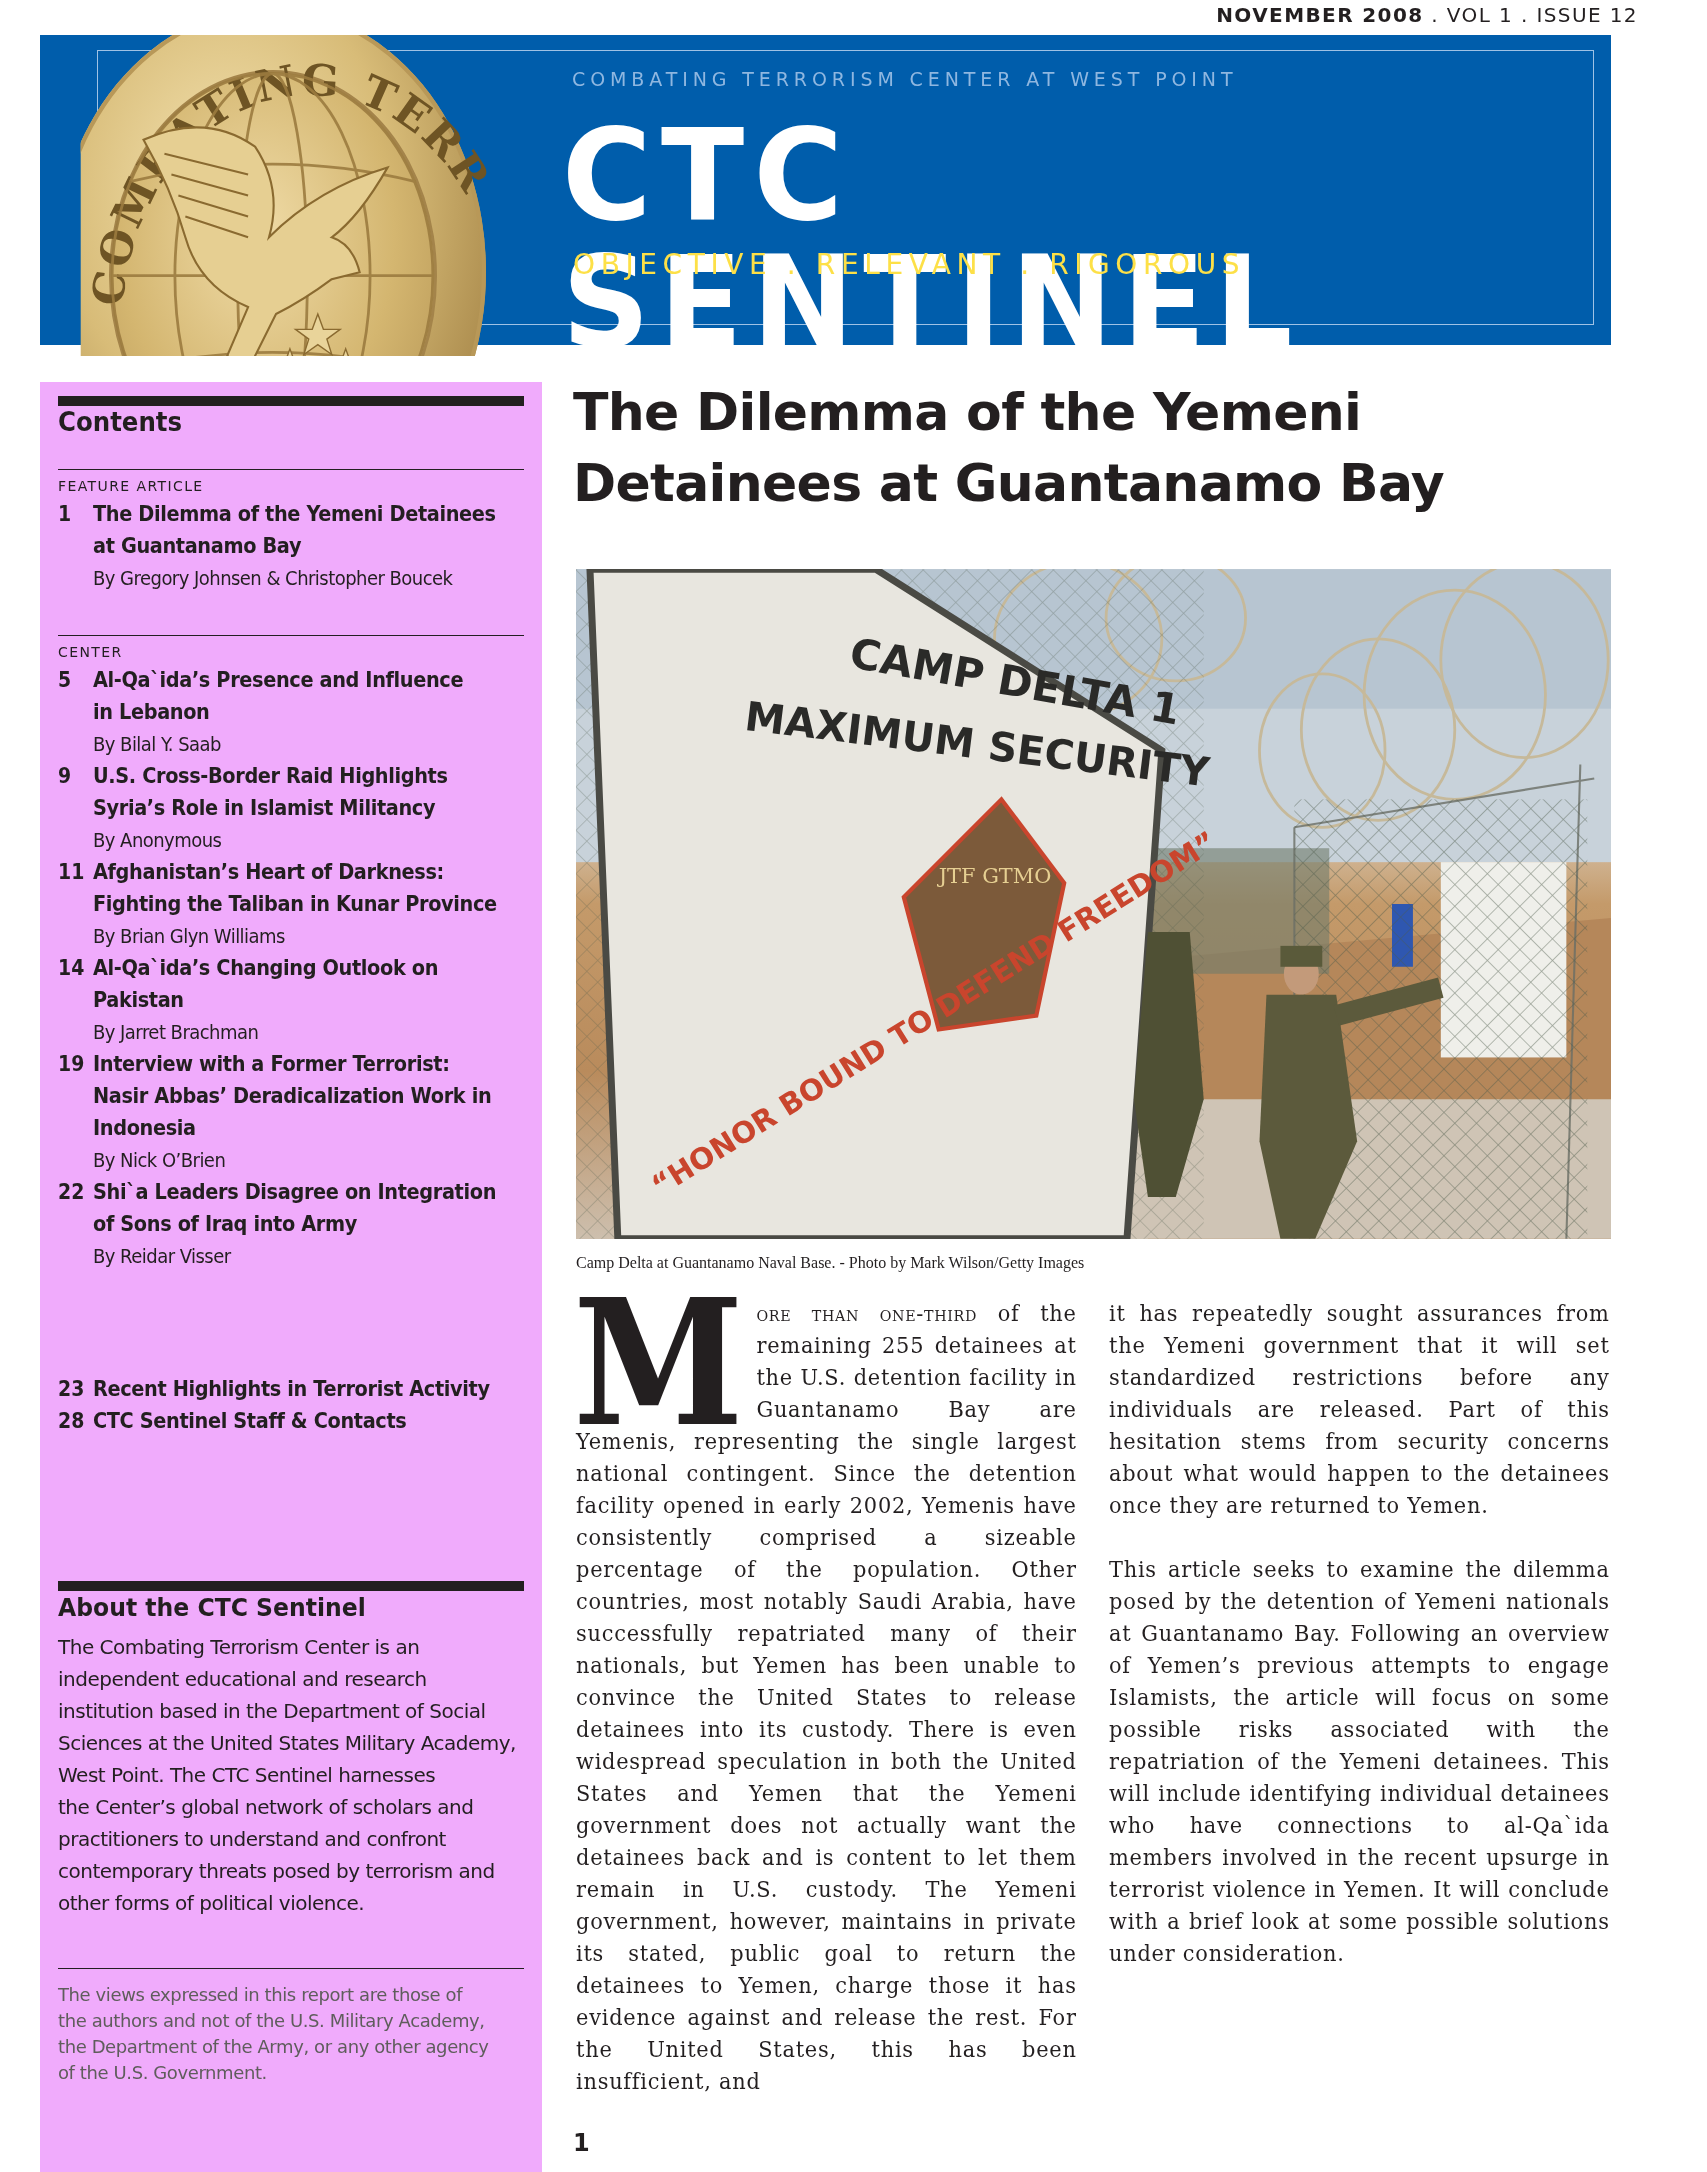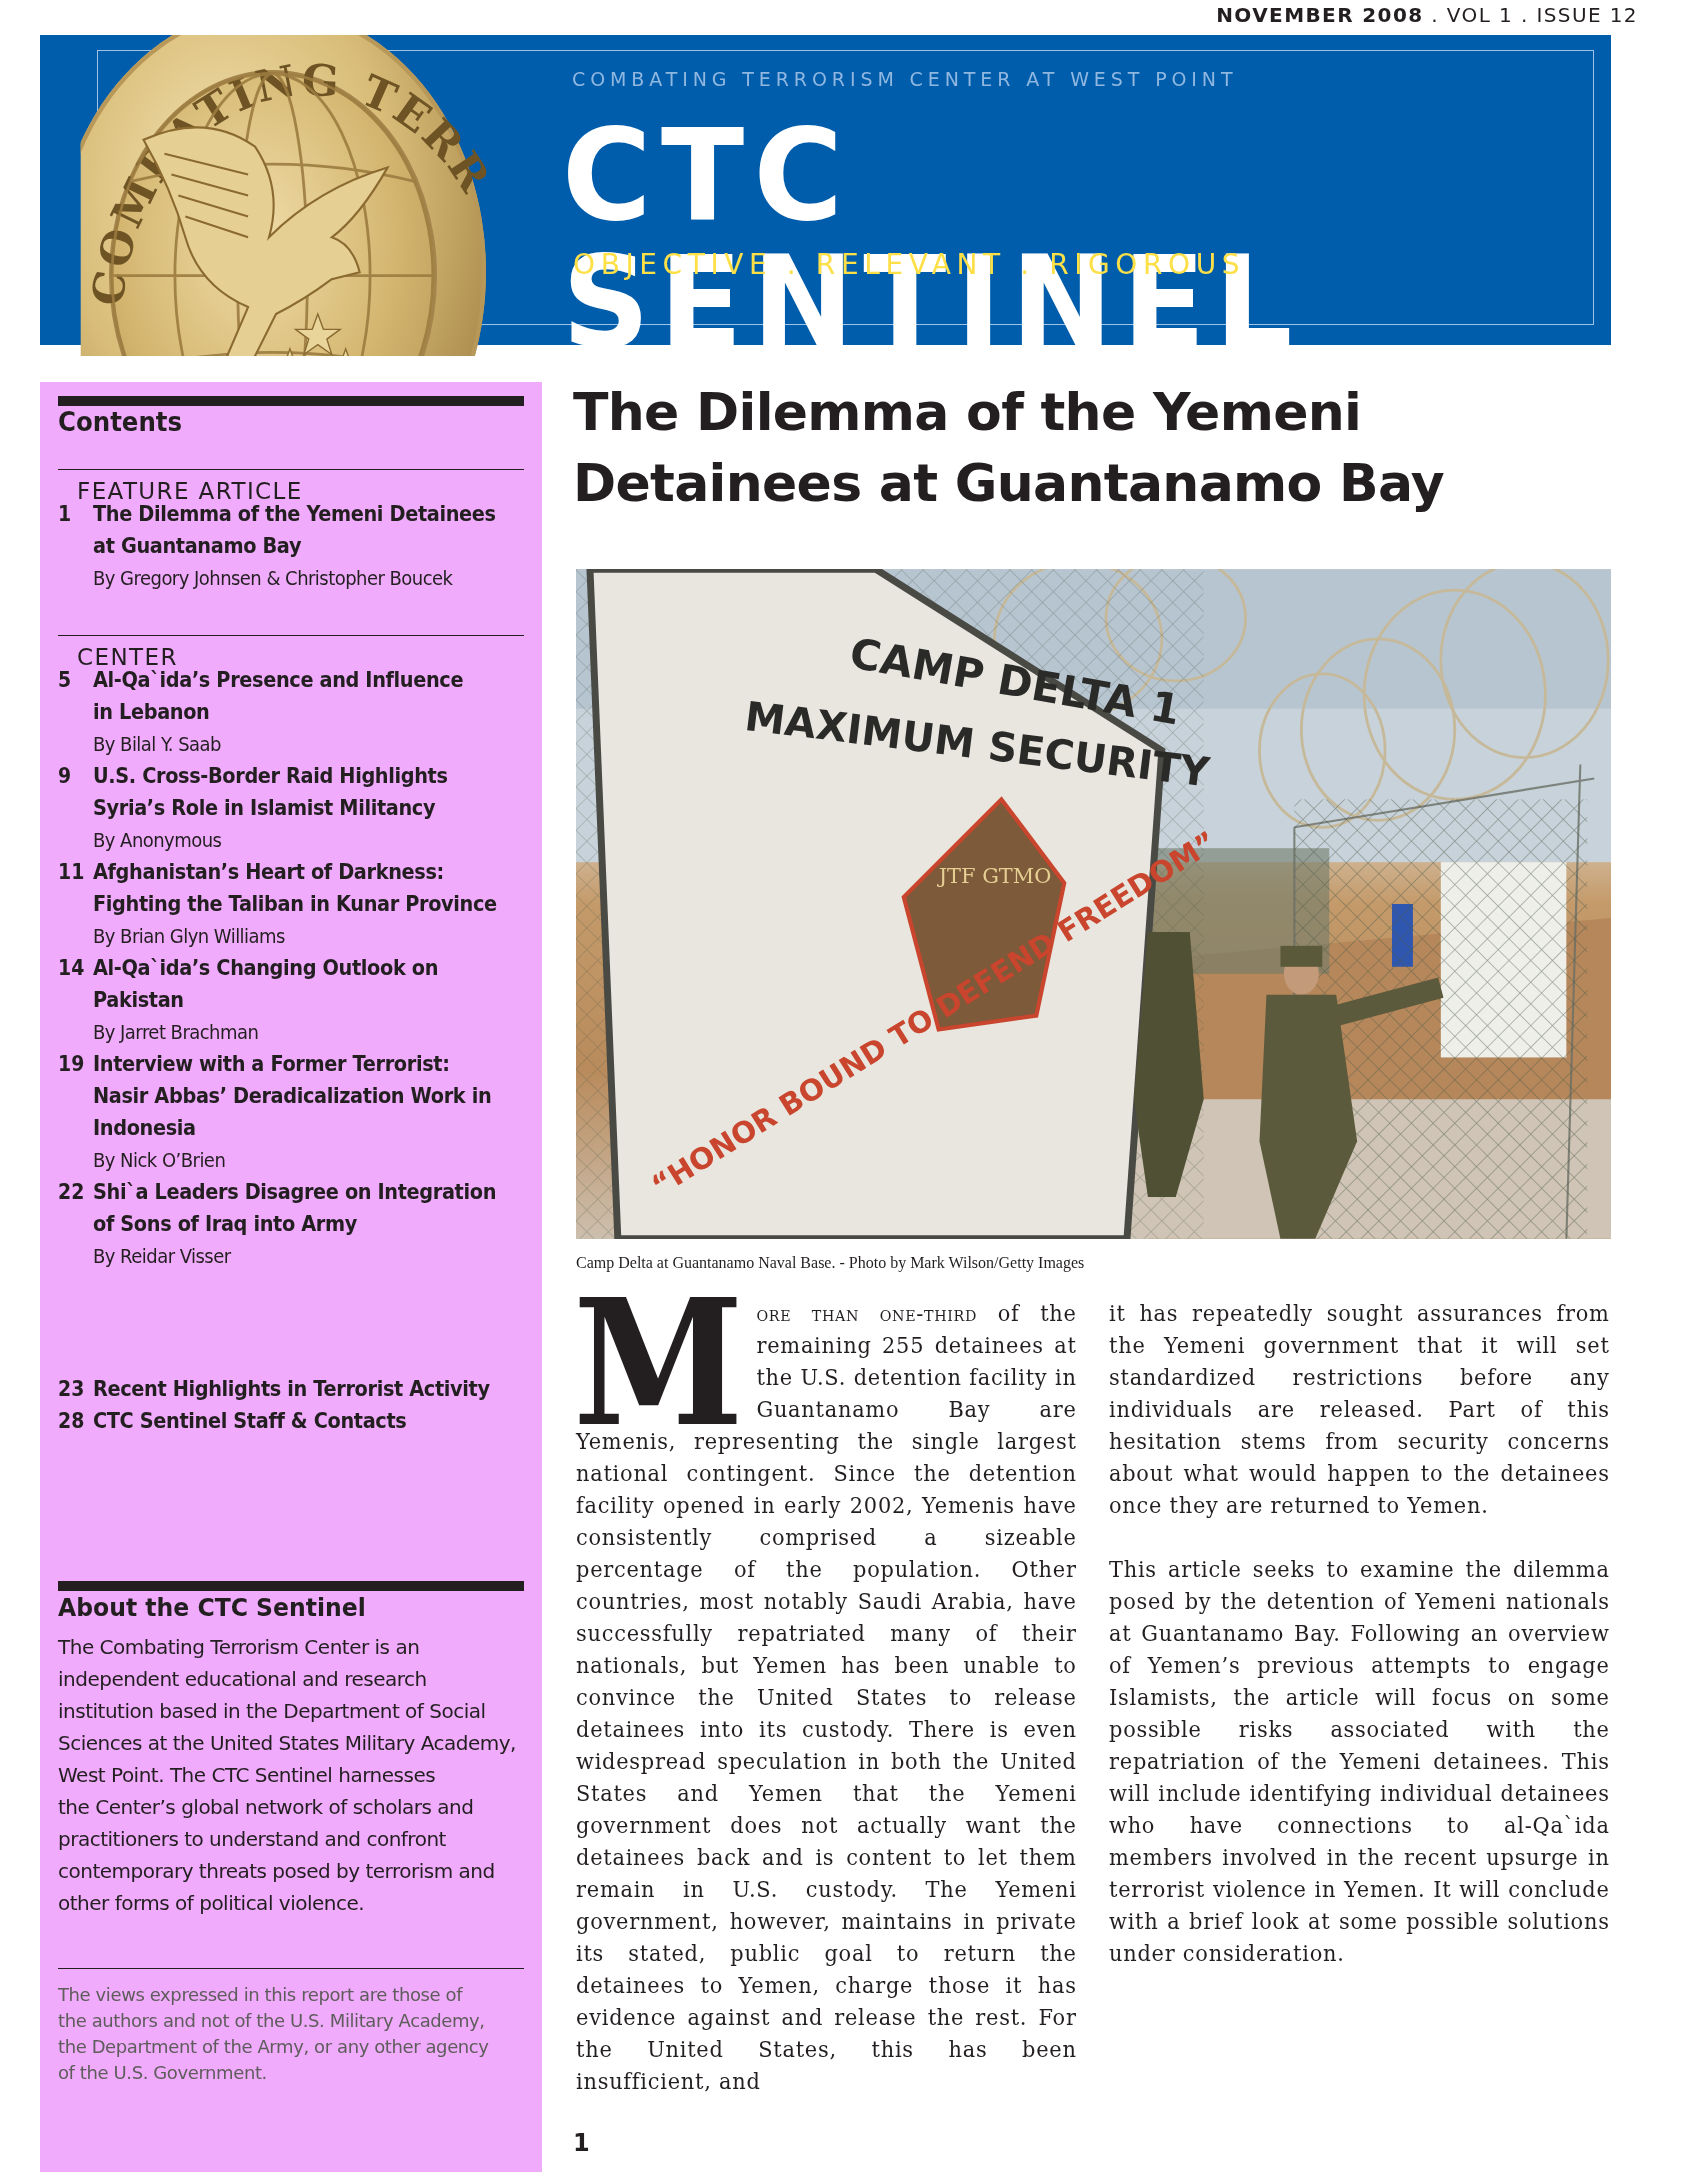--- a/index.html
+++ b/index.html
@@ -58,22 +58,22 @@
     position: absolute; left: 40px; top: 382px; width: 502px; height: 2057px;
     background: #f0abfc;
   }
   .sb-rule-thick { position: absolute; left: 18px; width: 466px; height: 9.8px; background: #231f20; }
   .sb-rule-thin { position: absolute; left: 18px; width: 466px; height: 1.4px; background: #231f20; }
   .sb-heading {
     position: absolute; left: 18px; font-family: "DejaVu Sans", sans-serif; font-weight: bold;
     font-size: 26px; color: #231f20; transform: scaleX(0.94); transform-origin: left;
   }
   .sb-section-label {
-    position: absolute; left: 18px; font-family: "DejaVu Sans", sans-serif; font-size: 23px;
-    letter-spacing: 1.4px; color: #231f20; margin-left: 19px;
+    position: absolute; left: 18px; font-family: "DejaVu Sans", sans-serif; font-size: 14px;
+    letter-spacing: 1.4px; color: #231f20;
   }
   .toc-list { position: absolute; left: 18px; width: 474px; }
   .toc-entry { display: flex; font-family: "DejaVu Sans", sans-serif; line-height: 32px; }
   .toc-page { width: 35px; flex: none; font-weight: bold; font-size: 21px; transform: scaleX(0.9); transform-origin: left; }
   .toc-body { flex: 1; }
   .toc-title { font-weight: bold; font-size: 21px; letter-spacing: -0.4px; color: #231f20; transform: scaleX(0.92); transform-origin: left; white-space: pre-line; display:block; }
   .toc-author { font-size: 20px; letter-spacing: -0.6px; color: #231f20; transform: scaleX(0.9); transform-origin: left; display:block; font-weight: normal; }
   .about-text {
     position: absolute; left: 18px; width: 474px; font-family: "DejaVu Sans", sans-serif;
     font-size: 20px; line-height: 32px; color: #231f20; white-space: pre-line; letter-spacing: -0.5px;

